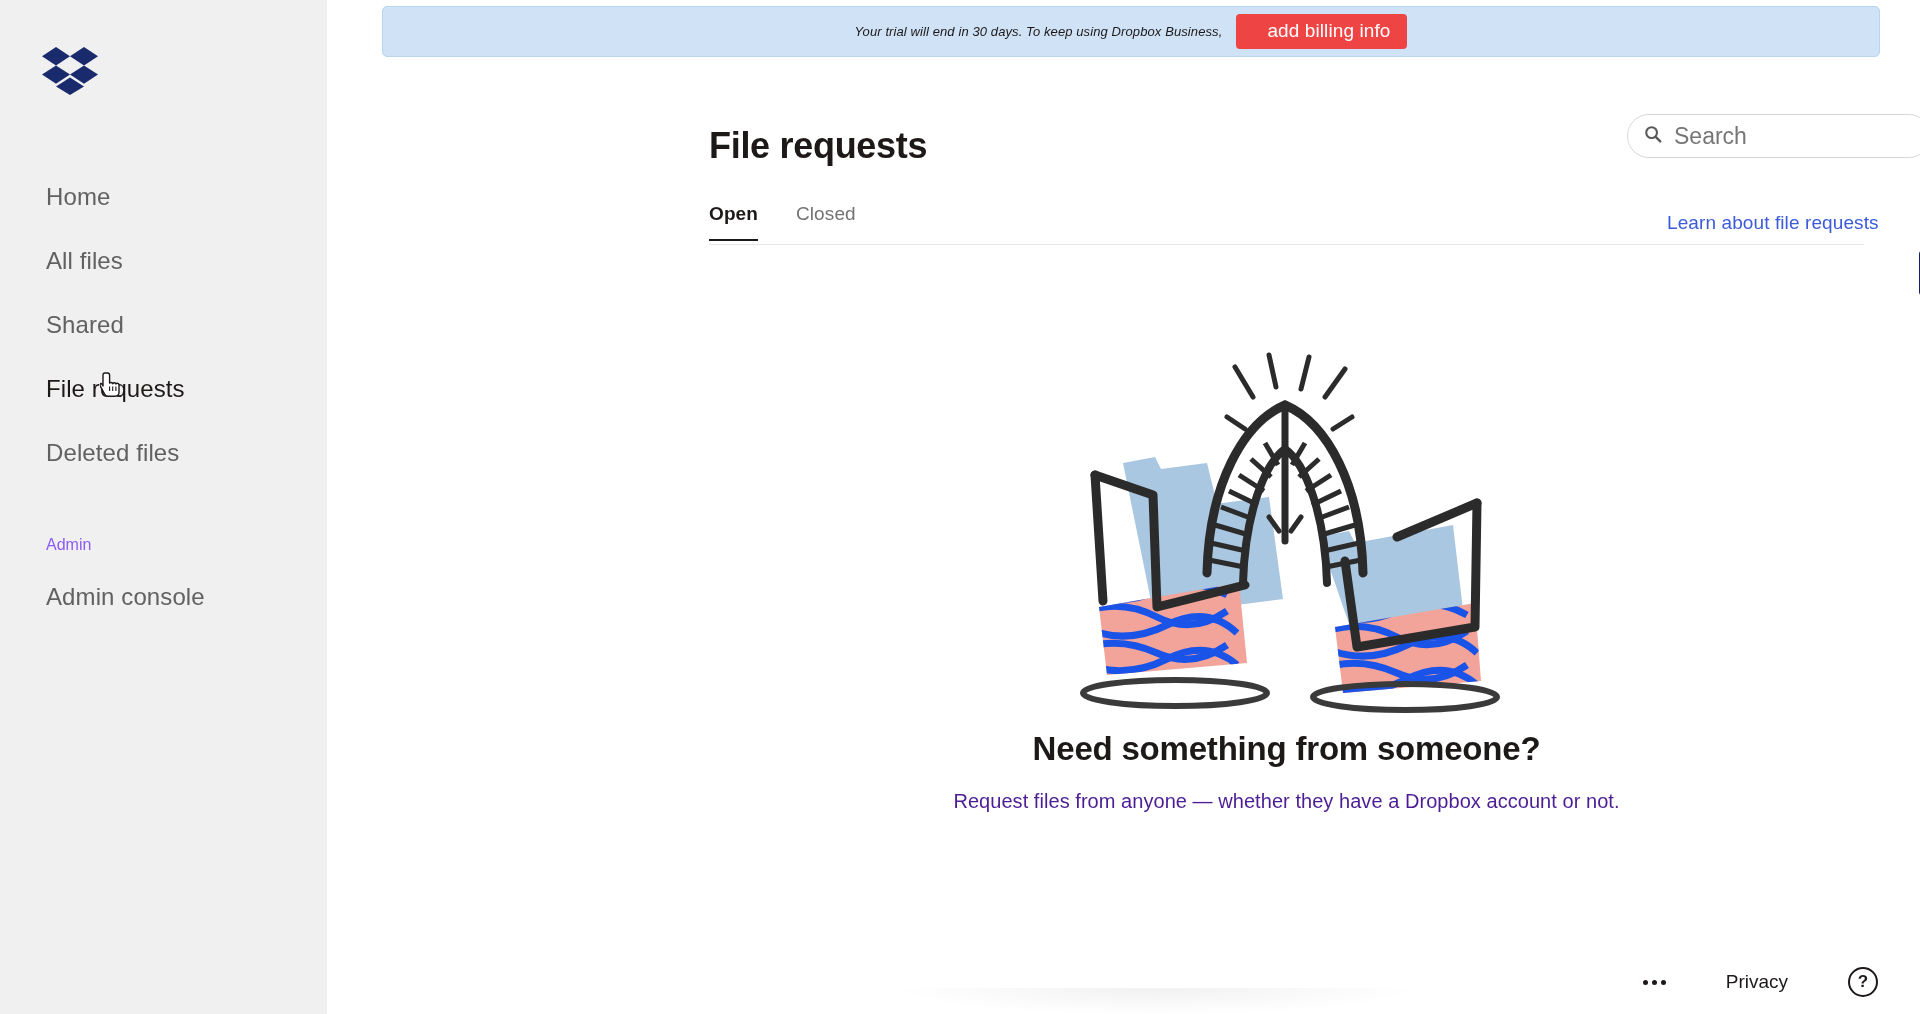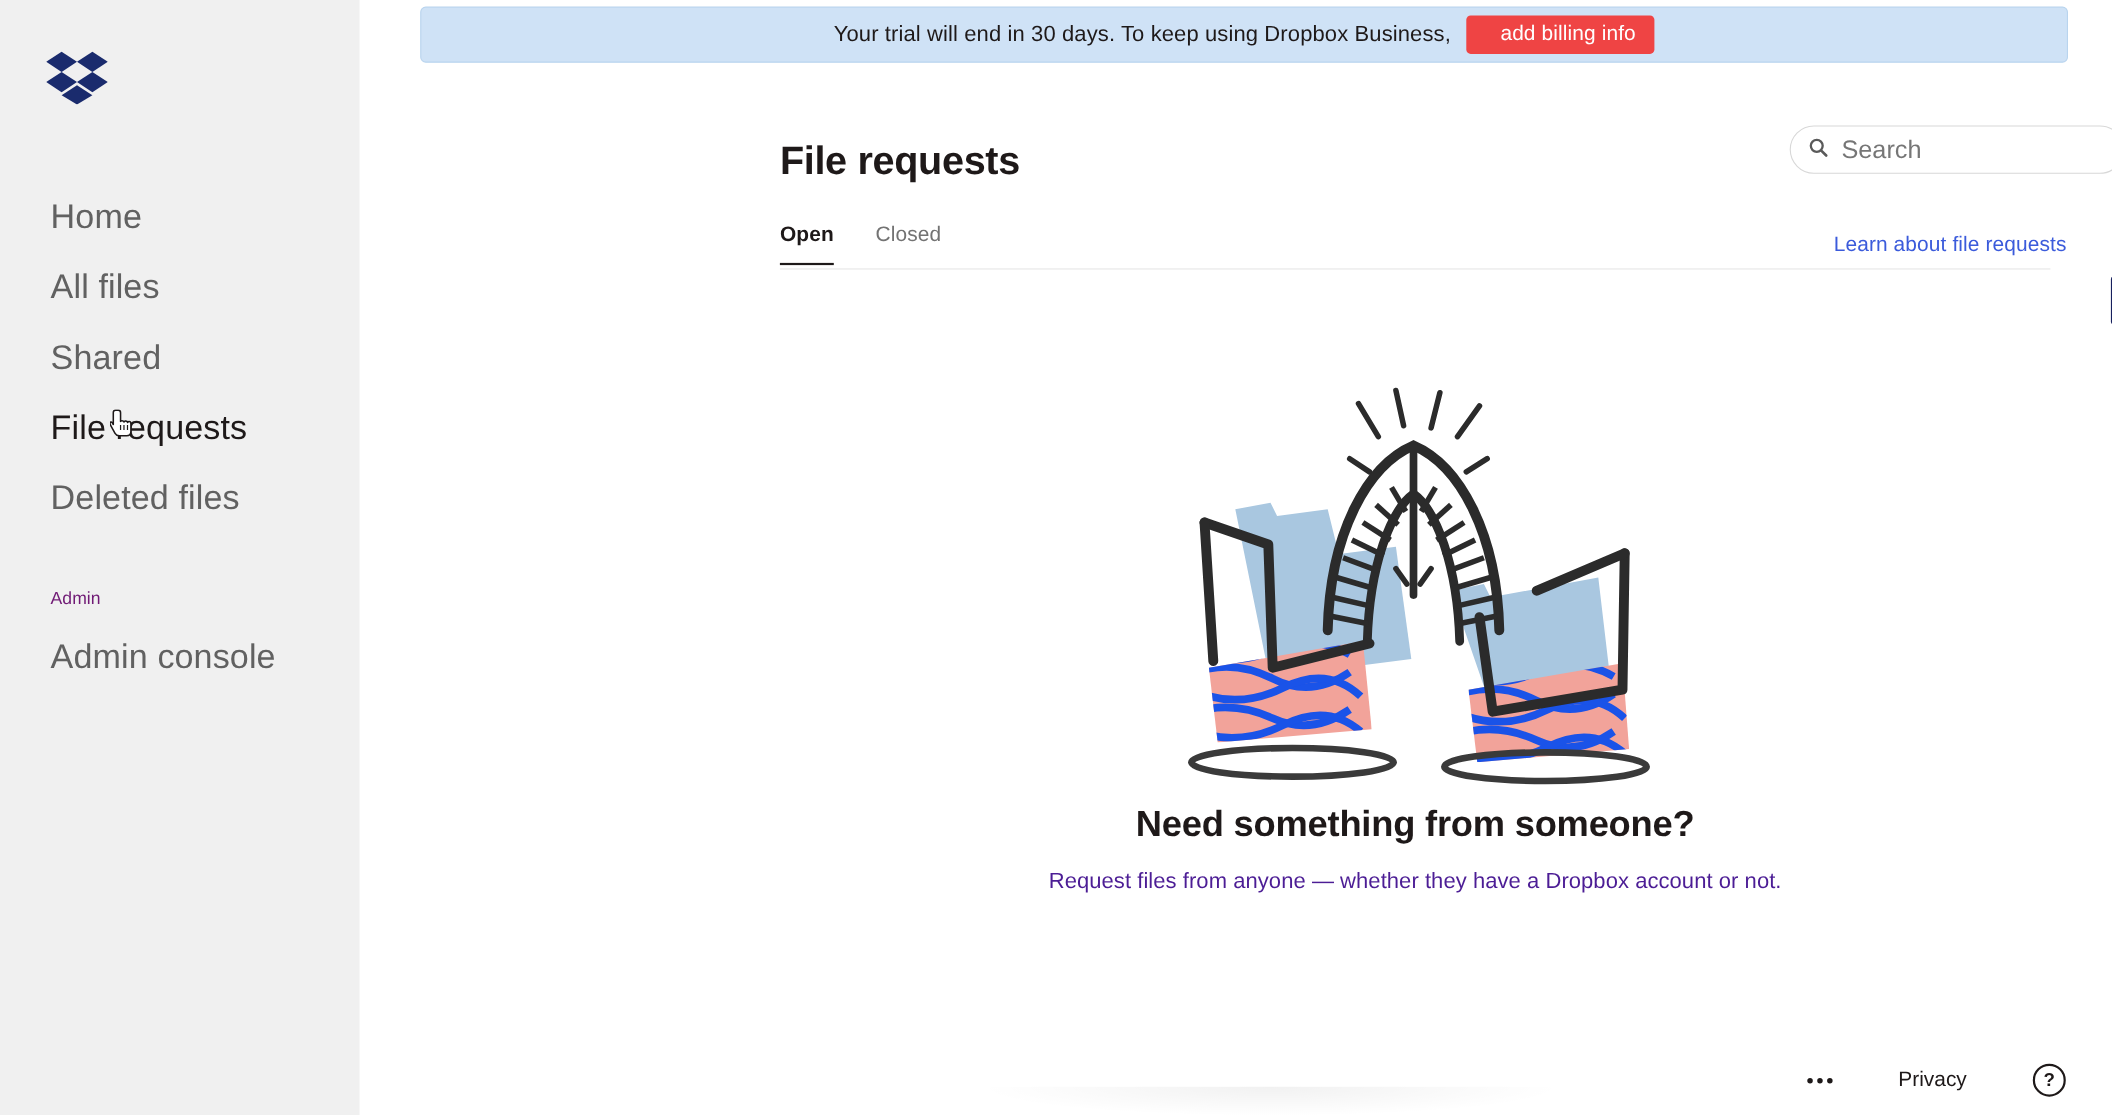--- a/index.html
+++ b/index.html
@@ -43,35 +43,35 @@
     top: 165px;
     left: 0;
     width: 100%;
   }
 
   .nav-item {
     display: block;
     padding: 0 16px 0 46px;
     height: 64px;
     line-height: 64px;
-    font-size: 31px;
+    font-size: 24px;
     color: #616161;
     letter-spacing: 0.1px;
     cursor: pointer;
     white-space: nowrap;
   }
   .nav-item.active {
     color: #1e1919;
     font-weight: 400;
   }
 
   .nav-section-label {
     padding: 0 0 0 46px;
     font-size: 16px;
-    color: #701a75;
+    color: #8b5cf6;
     height: 40px;
     line-height: 40px;
     margin-top: 40px;
     white-space: nowrap;
   }
 
   
   .cursor-pointer {
     position: absolute;
     left: 100px;
@@ -99,23 +99,24 @@
     height: 51px;
     background: #cfe2f6;
     border: 1px solid #b9d4ee;
     border-radius: 5px;
     display: flex;
     align-items: center;
     justify-content: center;
     gap: 14px;
   }
   .banner-text {
-    font-size: 20px;
-    color: #1e1919;
-    letter-spacing: 0.1px;
+    font-size: 13px;
+    color: #1e1919;
+    letter-spacing: 0.1px;
+    font-style: italic;
   }
   .banner-btn {
     background: #ef4444;
     color: #ffffff;
     border: none;
     border-radius: 4px;
     font-size: 19px;
     font-family: "Liberation Sans", sans-serif;
     padding: 7px 17px 9px 31px;
     cursor: pointer;

